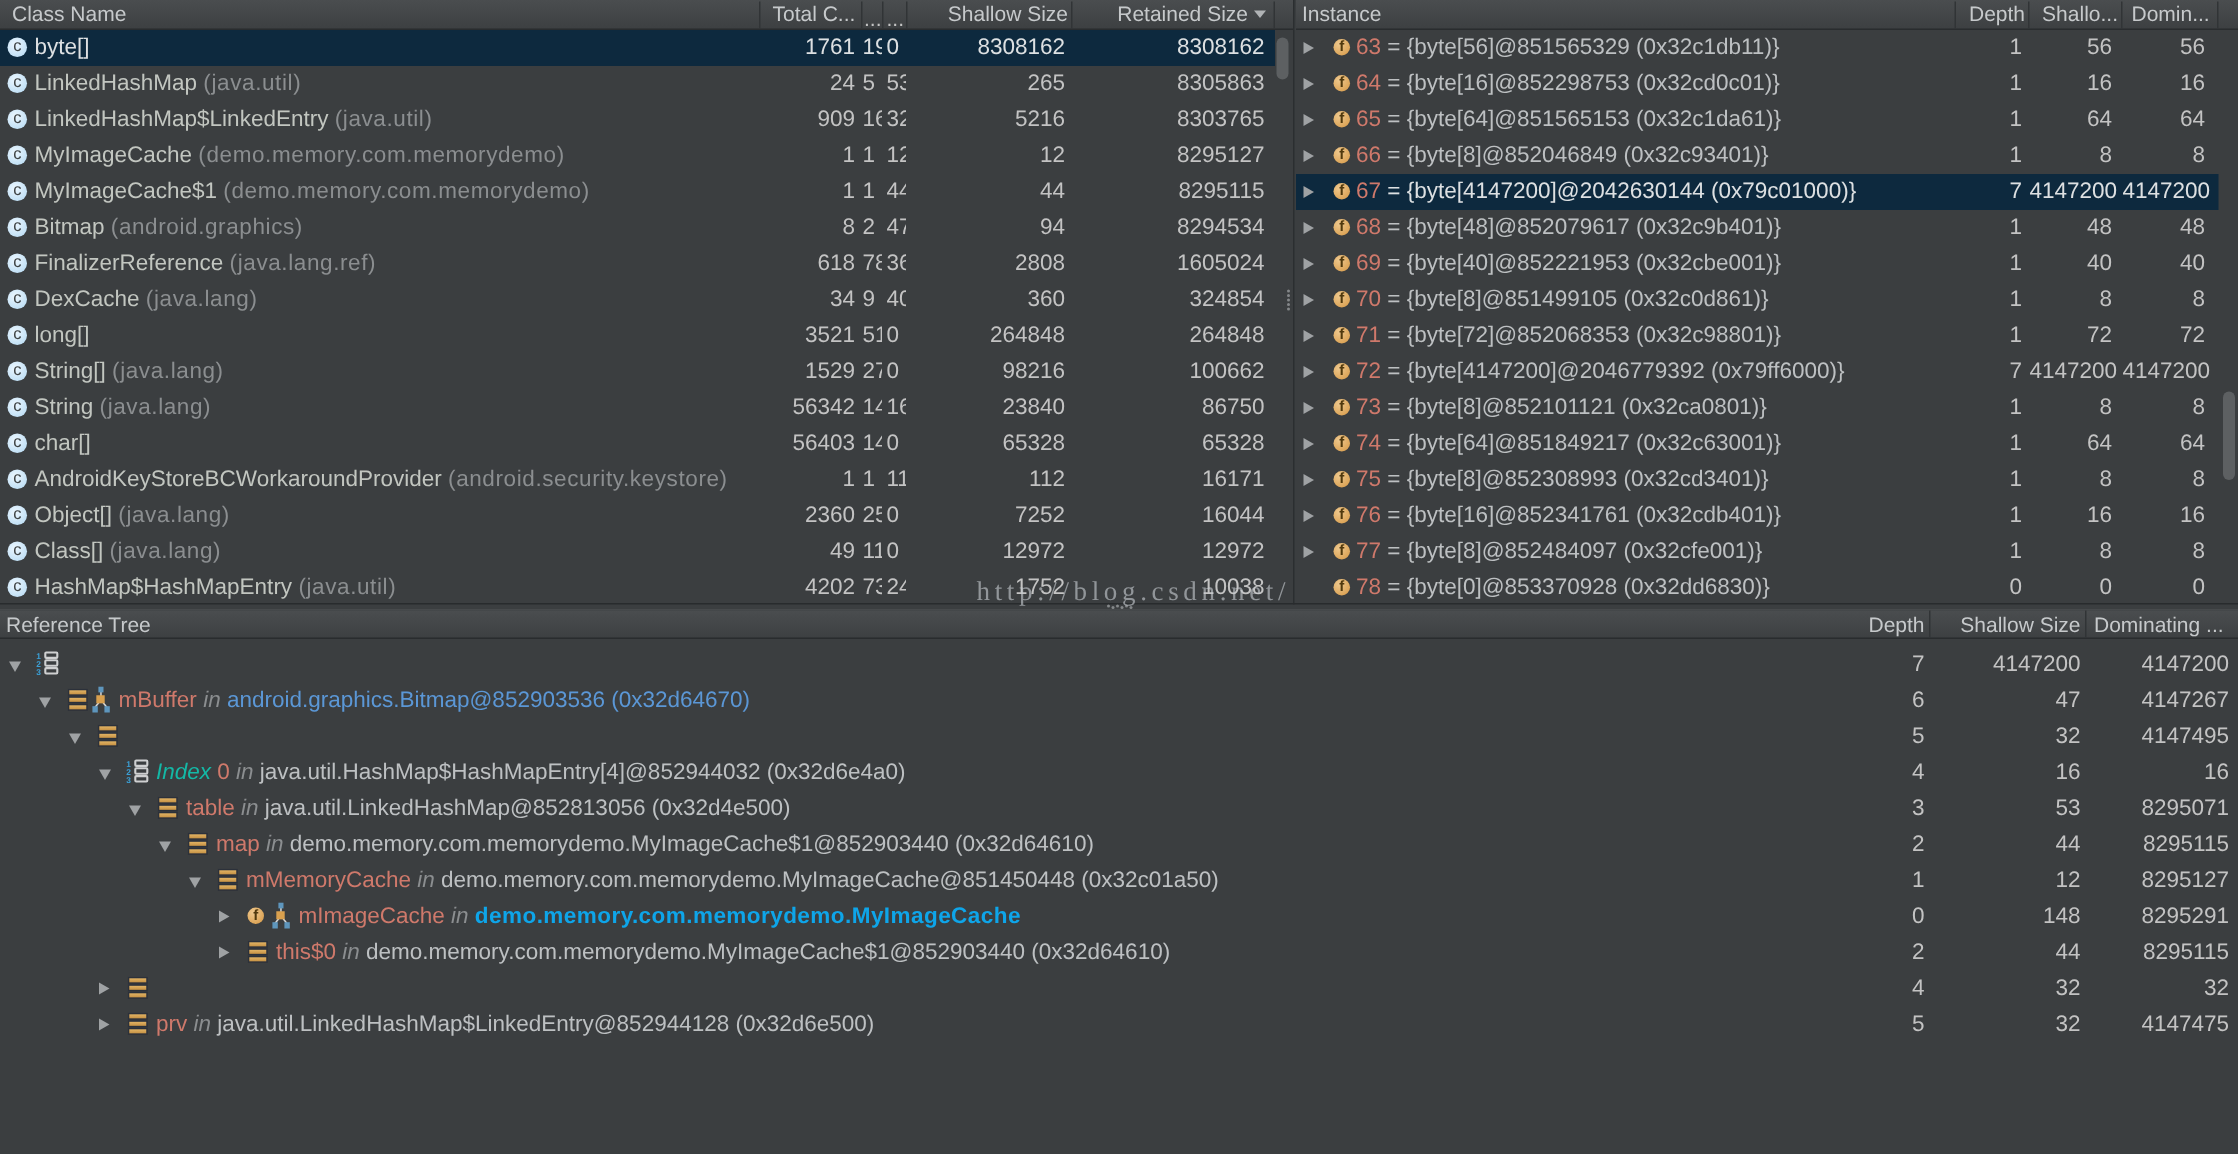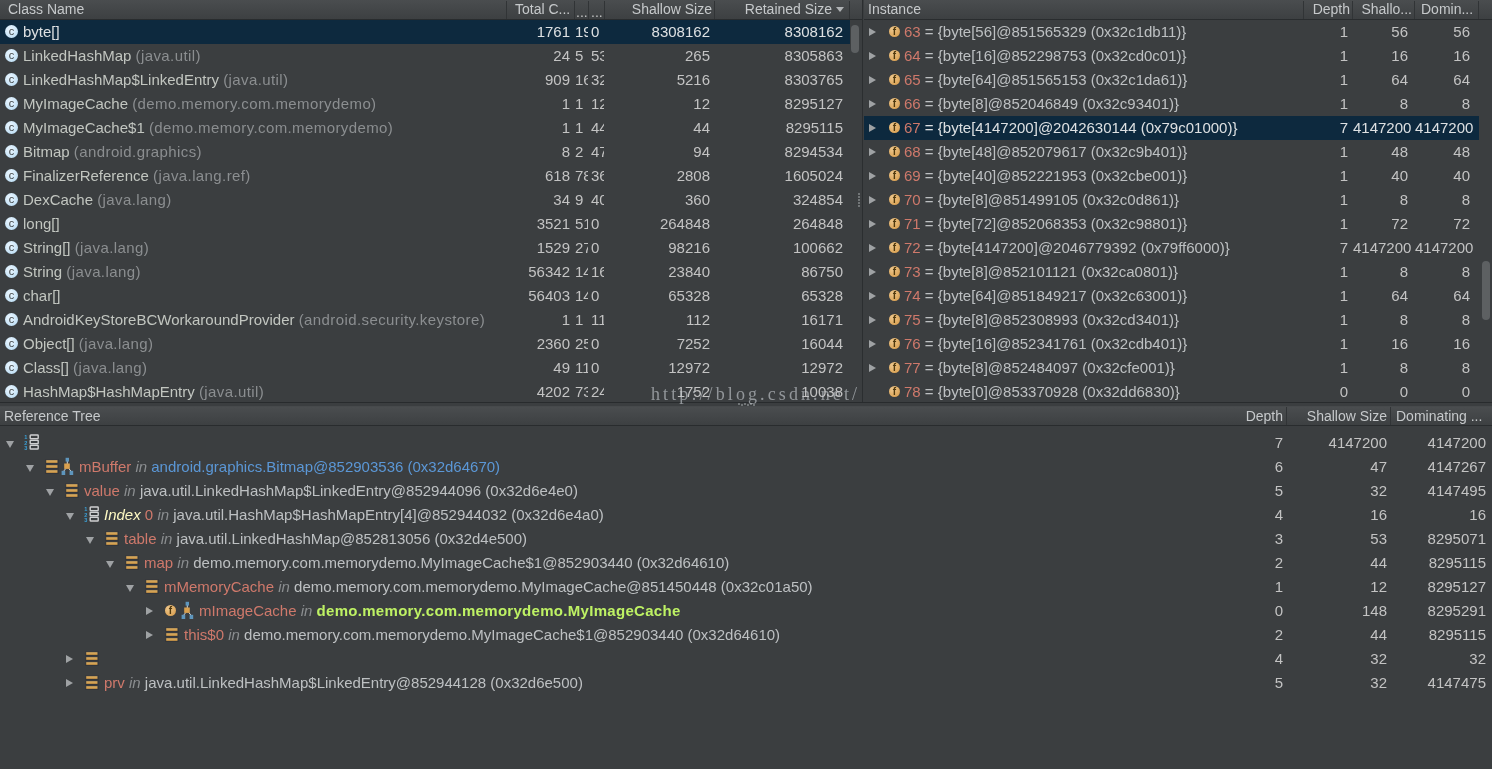--- a/index.html
+++ b/index.html
@@ -11,22 +11,22 @@
 .row{position:absolute;height:24px;line-height:24px;white-space:pre;}
 .sel{background:#0d293e;}
 .num{position:absolute;top:0;height:24px;line-height:24px;text-align:right;color:#c3c3c3;}
 .clipL{position:absolute;top:0;height:24px;line-height:24px;overflow:hidden;color:#c3c3c3;}
 .cn{color:#c2c6c0;}
 .pkg{color:#8b8e90;letter-spacing:0.4px;}
 .selt{color:#dde0e2;}
 .salmon{color:#cf796b;}
 .blue{color:#5b97d6;}
 .init{color:#8b8e90;font-style:italic;}
-.itw{color:#fef9c3;font-style:italic;}
-.boldw{color:#bef264;font-weight:bold;letter-spacing:0.3px;}
+.itw{color:#14b8a6;font-style:italic;}
+.boldw{color:#0ea5e9;font-weight:bold;letter-spacing:0.3px;}
 .gray{color:#bdc0c2;}
 .cic,.fic{position:absolute;width:11px;height:11px;border-radius:50%;top:6px;
  font-weight:bold;font-size:10px;line-height:11px;text-align:center;}
 .cic{width:13px;height:13px;top:5px;background:radial-gradient(circle at 40% 35%,#ecf7ff,#b2d8f2);color:#3f4446;font-weight:normal;font-size:11px;line-height:13px;}
 .fic{background:radial-gradient(circle at 35% 30%,#eec88e,#d69844);color:#50390e;}
 .tri-r{position:absolute;top:8px;width:0;height:0;
  border-left:7px solid #9fa2a4;border-top:4.5px solid transparent;border-bottom:4.5px solid transparent;}
 .tri-d{position:absolute;top:10px;width:0;height:0;
  border-top:7px solid #9fa2a4;border-left:4.5px solid transparent;border-right:4.5px solid transparent;}
 .icn{position:absolute;top:6px;}
@@ -157,21 +157,21 @@
             <stop offset="0" stop-color="#e7ba6a"></stop>
             <stop offset="0.55" stop-color="#d2a052"></stop>
             <stop offset="1" stop-color="#c18c3e"></stop>
           </linearGradient>
         </defs>
         <g fill="url(#bg1)" stroke="#2c313a" stroke-width="1">
           <rect x="0.7" y="0.7" width="12.3" height="3.7"></rect>
           <rect x="0.7" y="5.7" width="12.3" height="3.7"></rect>
           <rect x="0.7" y="10.7" width="12.3" height="3.7"></rect>
         </g>
-      </svg><span class="abs" style="left:84px"><span class="salmon">value</span><span class="init"> in </span><span class="gray">java.util.LinkedHashMap$LinkedEntry@852944096 (0x32d6e4e0)</span></span><span class="num" style="left:1203px;width:80px">5</span><span class="num" style="left:1307px;width:80px">32</span><span class="num" style="left:1406px;width:80px">4147495</span></div>
+      </svg><span class="num" style="left:1203px;width:80px">5</span><span class="num" style="left:1307px;width:80px">32</span><span class="num" style="left:1406px;width:80px">4147495</span></div>
 <div class="row" style="left:0;top:72px;width:1492px"><span class="tri-d" style="left:66px"></span><svg class="icn" style="left:84px;top:3px" width="16" height="16" viewBox="0 0 16 16">
         <g fill="#3ba0d6" font-family="Liberation Sans" font-weight="bold" font-size="5.6">
           <text x="0.2" y="5.4">1</text>
           <text x="0.2" y="10.6">2</text>
           <text x="0.2" y="15.8">3</text>
         </g>
         <g fill="none" stroke="#cfd0d1" stroke-width="1.4">
           <rect x="6.2" y="1" width="8" height="3.6" rx="0.6"></rect>
           <rect x="6.2" y="6.2" width="8" height="3.6" rx="0.6"></rect>
           <rect x="6.2" y="11.4" width="8" height="3.6" rx="0.6"></rect>

